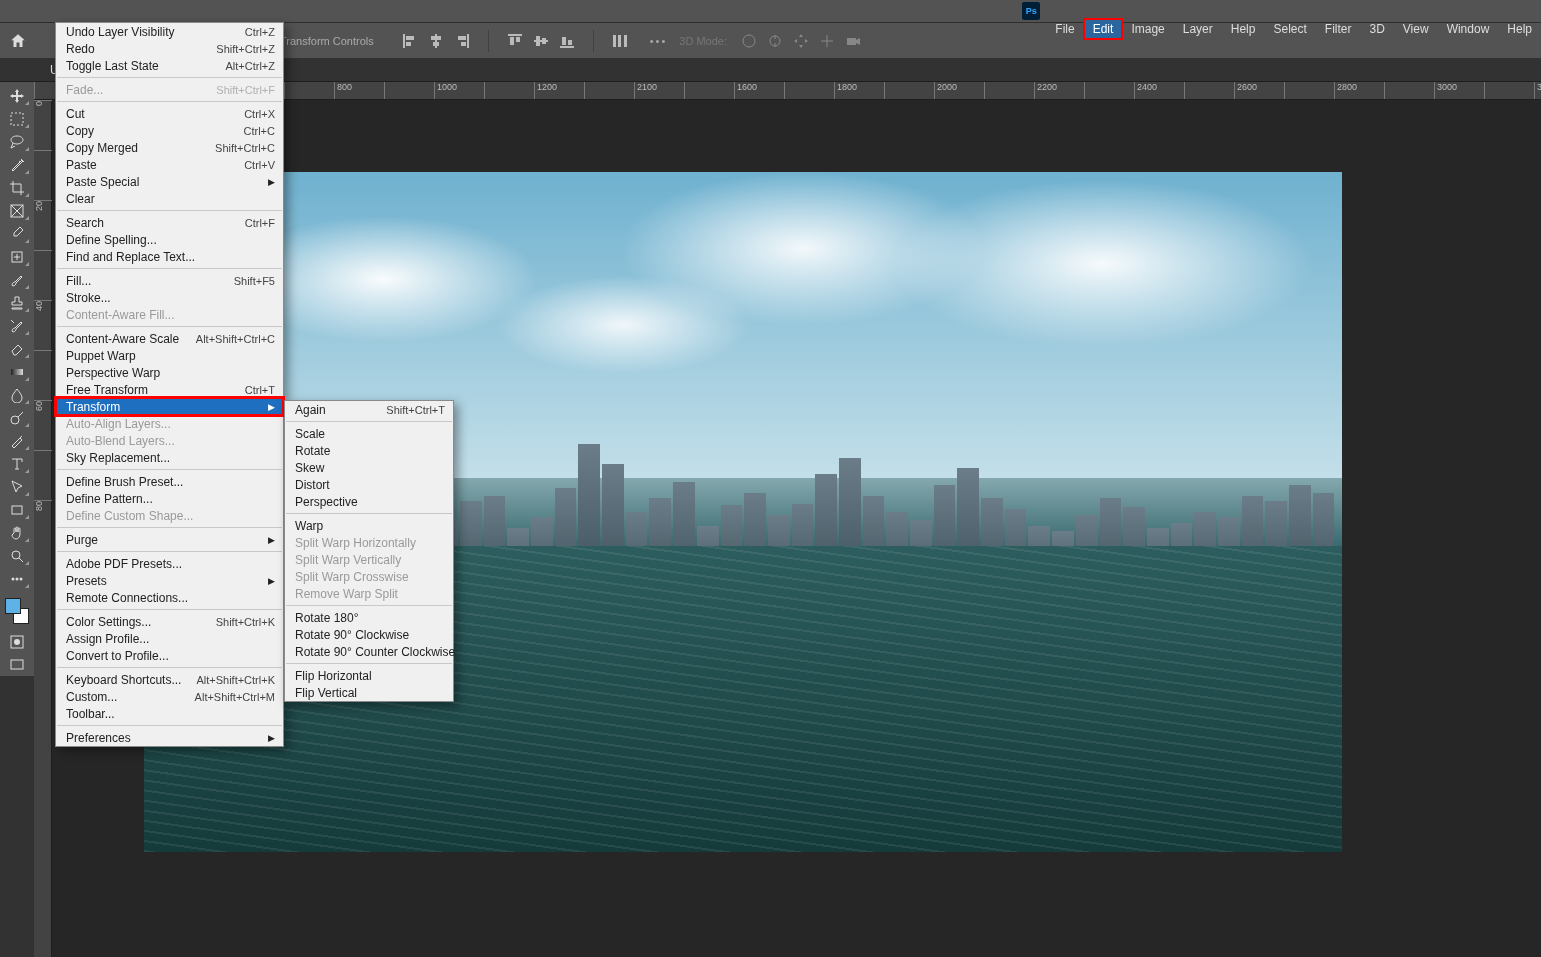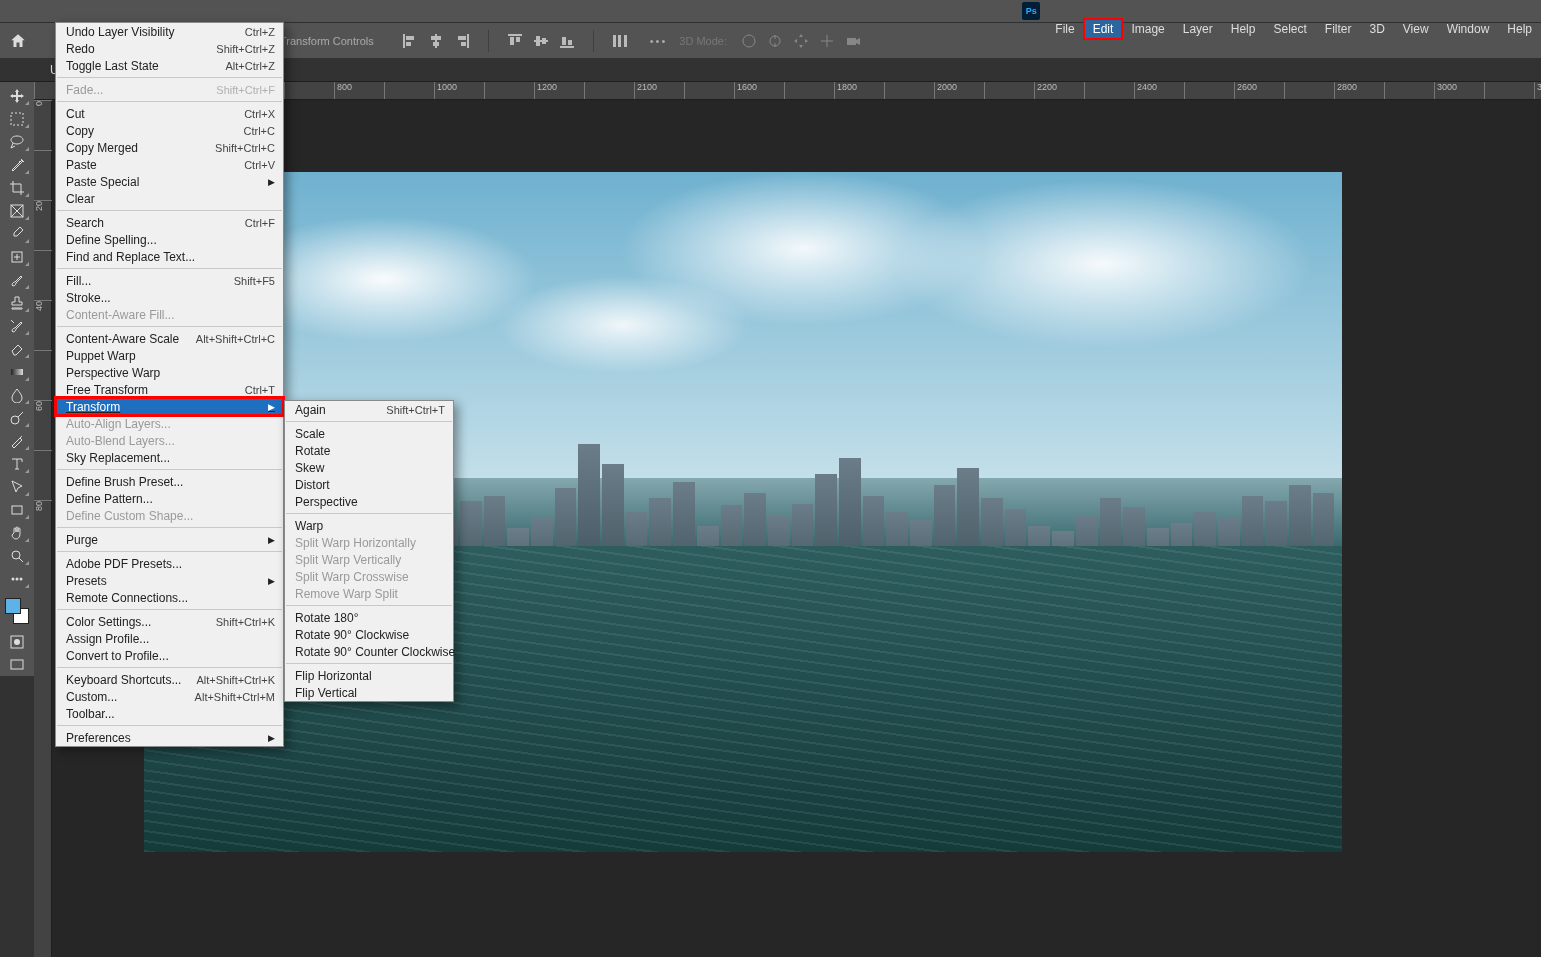--- a/index.html
+++ b/index.html
@@ -67,21 +67,21 @@
 
 .menu-panel { position: absolute; background: #f0f0f0; border: 1px solid #8a8a8a; box-shadow: 4px 4px 10px rgba(0,0,0,.4); font-size: 12px; color: #222; }
 .edit-menu { top: 22px; left: 55px; width: 229px; }
 .mi { height: 17px; padding: 0 8px 0 10px; display: flex; align-items: center; justify-content: space-between; white-space: nowrap; cursor: default; }
 .mi.disabled { color: #9a9a9a; }
 .mi.sel { background: #1e6fbf; color: #fff; }
 .mi .short { color: #444; font-size: 11px; }
 .mi.disabled .short { color: #b0b0b0; margin-left: 36px; }
 .mi .arrow { font-size: 9px; }
 .divider { height: 1px; background: #c8c8c8; margin: 3px 1px; }
-.transform-row-wrap { outline: 3px solid red; outline-offset: -1px; text-decoration: underline; }
+.transform-row-wrap { outline: 3px solid red; outline-offset: -1px; }
 
 .sub-menu { top: 400px; left: 284px; width: 170px; }
 
 </style>
 </head>
 <body>
 
 <div class="menubar">
   <div class="ps-logo">Ps</div>
   <div id="menubar-items" style="display: flex;">

